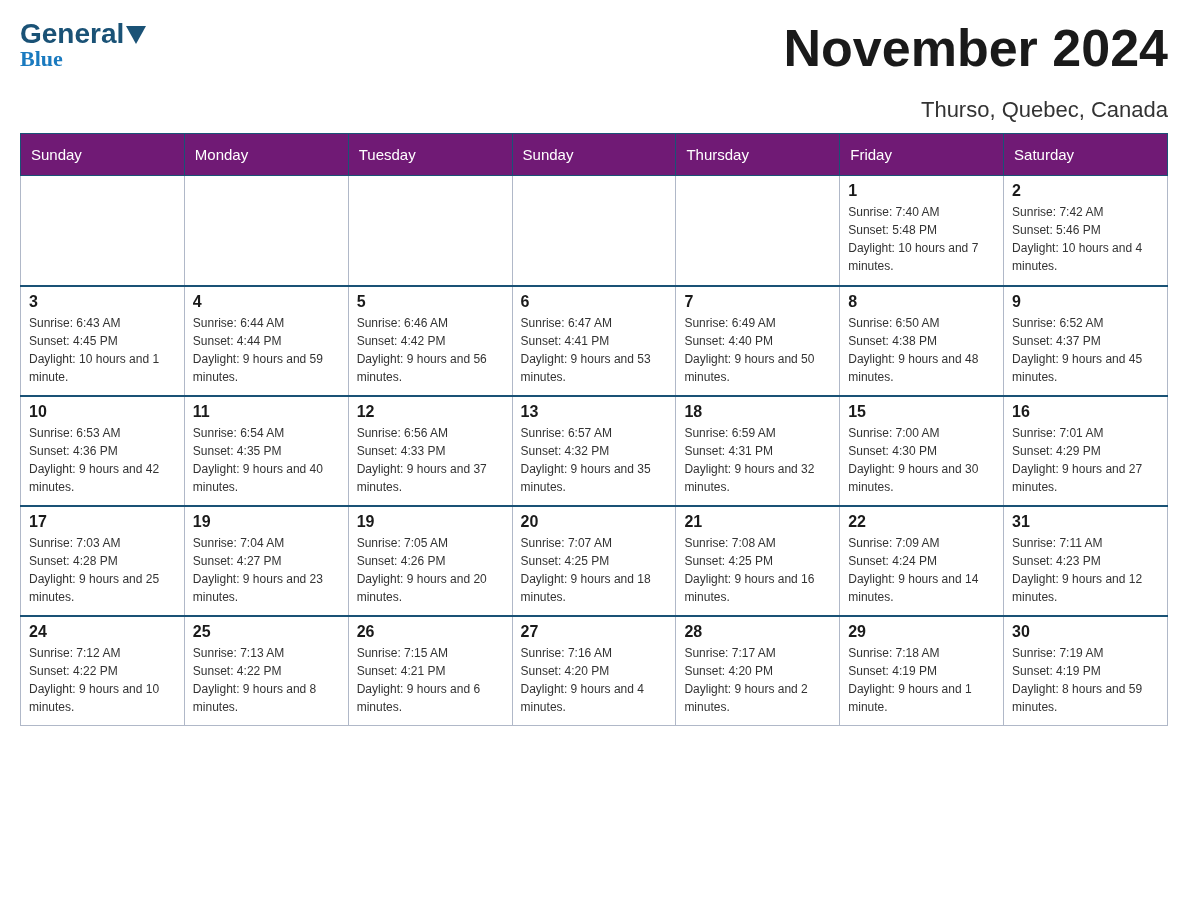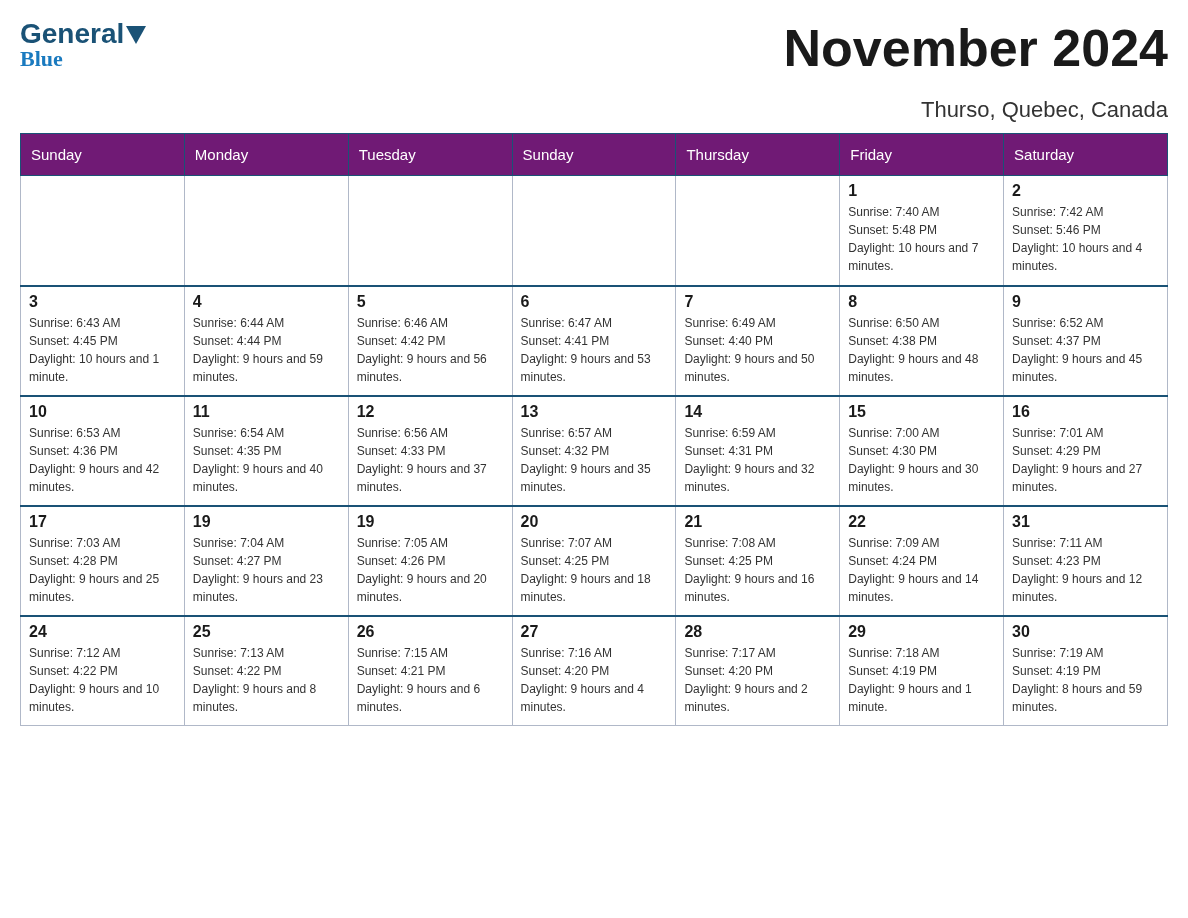--- a/index.html
+++ b/index.html
@@ -179,21 +179,21 @@
         </td>
         <td>
           <span class="day-number">12</span>
           <div class="day-info">Sunrise: 6:56 AM<br>Sunset: 4:33 PM<br>Daylight: 9 hours and 37 minutes.</div>
         </td>
         <td>
           <span class="day-number">13</span>
           <div class="day-info">Sunrise: 6:57 AM<br>Sunset: 4:32 PM<br>Daylight: 9 hours and 35 minutes.</div>
         </td>
         <td>
-          <span class="day-number">14</span>
+          <span class="day-number">18</span>
           <div class="day-info">Sunrise: 6:59 AM<br>Sunset: 4:31 PM<br>Daylight: 9 hours and 32 minutes.</div>
         </td>
         <td>
           <span class="day-number">15</span>
           <div class="day-info">Sunrise: 7:00 AM<br>Sunset: 4:30 PM<br>Daylight: 9 hours and 30 minutes.</div>
         </td>
         <td>
           <span class="day-number">16</span>
           <div class="day-info">Sunrise: 7:01 AM<br>Sunset: 4:29 PM<br>Daylight: 9 hours and 27 minutes.</div>
         </td>

